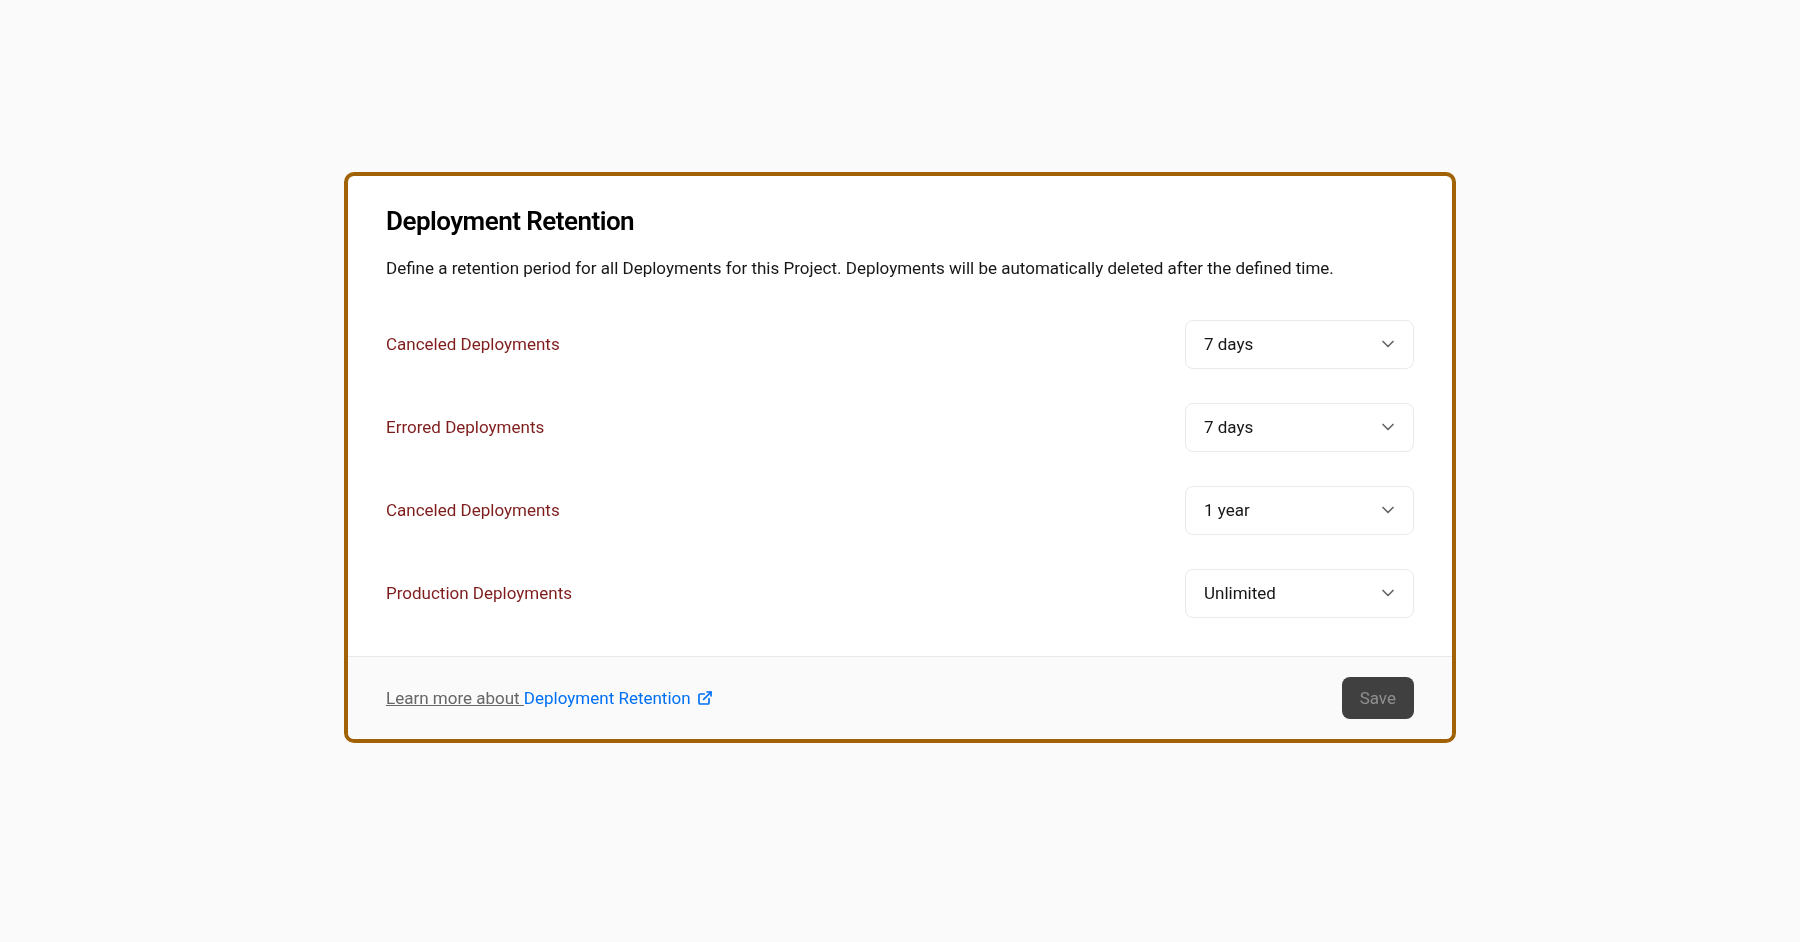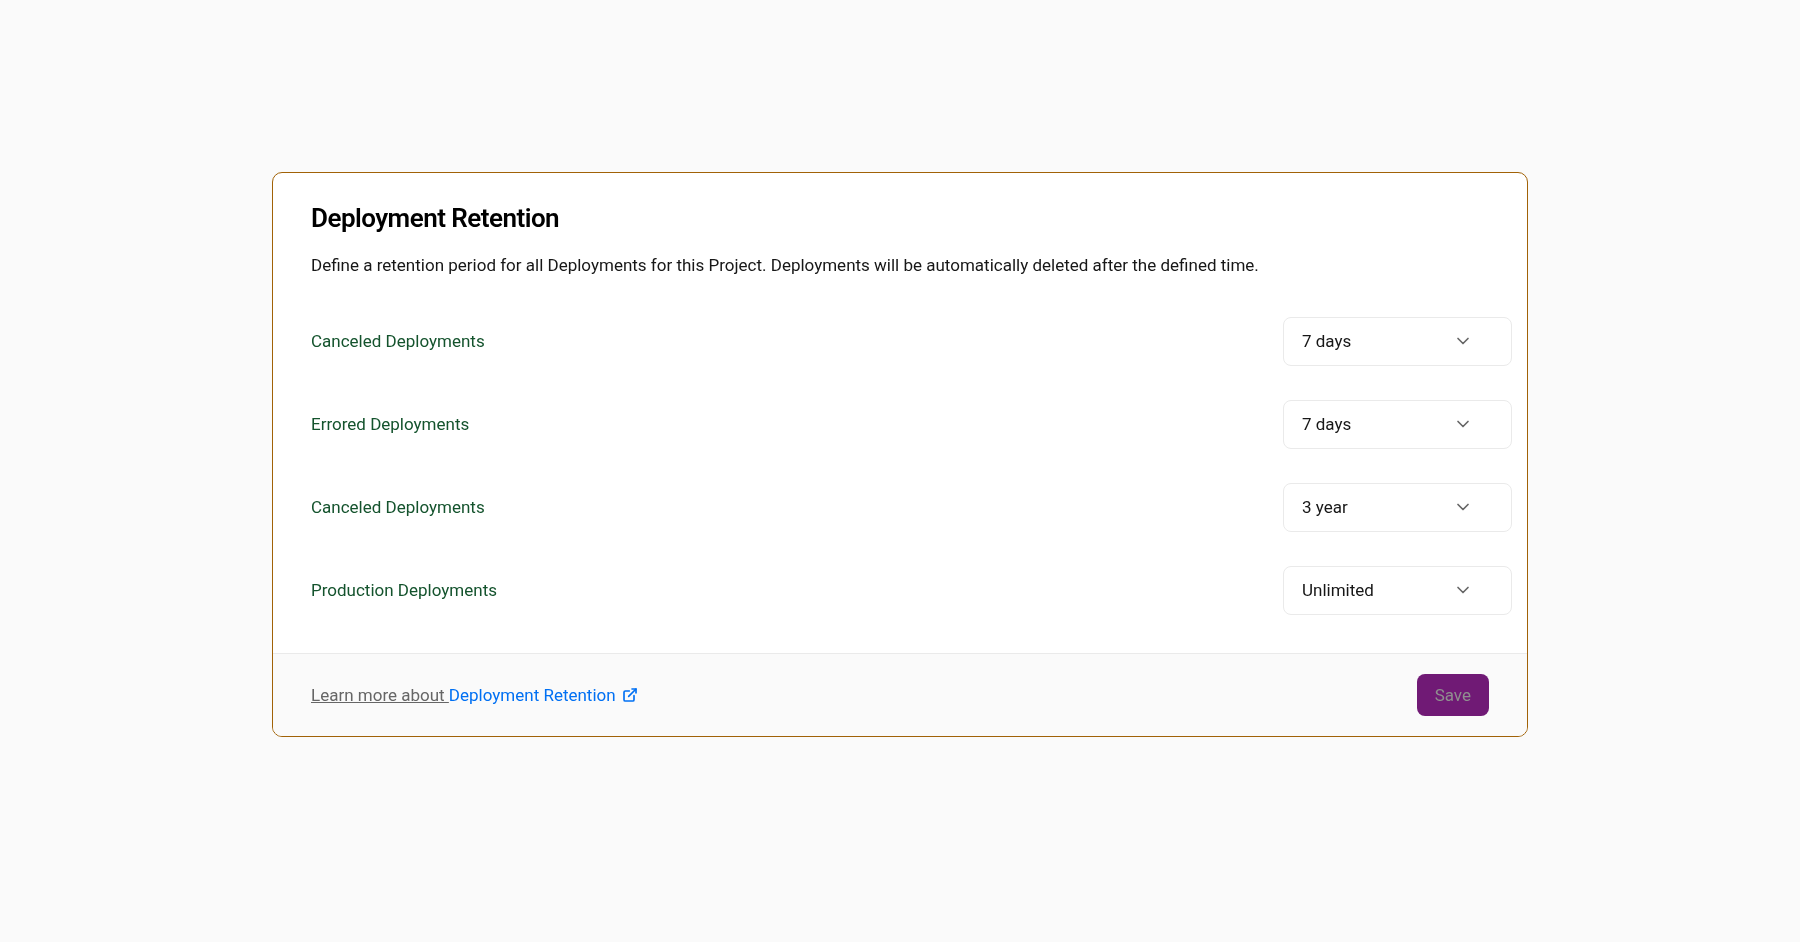--- a/index.html
+++ b/index.html
@@ -12,23 +12,23 @@
       font-family: -apple-system, BlinkMacSystemFont, "Segoe UI", Roboto, "Helvetica Neue", Arial, sans-serif;
       background-color: #fafafa;
       width: 1800px;
       height: 942px;
       display: flex;
       justify-content: center;
       padding-top: 172px;
     }
     
     .card {
-      width: 1256px;
+      width: 1112px;
       background-color: #ffffff;
-      border: 1px solid #a16207;
+      border: 4px solid #a16207;
       border-radius: 10px;
       overflow: hidden;
       height: fit-content;
     }
     
     .card-body {
       padding: 30px 38px 38px 38px;
     }
     
     .card-title {
@@ -53,21 +53,21 @@
       align-items: center;
       margin-bottom: 34px;
     }
     
     .setting-row:last-child {
       margin-bottom: 0;
     }
     
     .setting-label {
       font-size: 17px;
-      color: #14532d;
+      color: #7f1d1d;
       font-weight: 400;
     }
     
     .select-wrapper {
       position: relative;
       width: 229px;
     }
     
     .select {
       width: 100%;
@@ -75,21 +75,20 @@
       padding: 0 44px 0 18px;
       background-color: #ffffff;
       border: 1px solid #eaeaea;
       border-radius: 8px;
       font-size: 17px;
       color: #171717;
       cursor: pointer;
       display: flex;
       align-items: center;
       font-family: inherit;
-      margin-left: 23px;
     }
     
     .chevron {
       position: absolute;
       right: 16px;
       top: 50%;
       transform: translateY(-50%);
       pointer-events: none;
       color: #666666;
     }
@@ -127,21 +126,21 @@
       display: inline-flex;
       align-items: center;
     }
     
     .external-icon svg {
       width: 16px;
       height: 16px;
     }
     
     .save-button {
-      background-color: #701a75;
+      background-color: #404040;
       border: none;
       border-radius: 8px;
       padding: 11px 18px;
       font-size: 17px;
       color: #8f8f8f;
       font-family: inherit;
       cursor: not-allowed;
     }
   </style>
 </head>
@@ -172,21 +171,21 @@
           <svg viewBox="0 0 24 24" fill="none" stroke="currentColor" stroke-width="2" stroke-linecap="round" stroke-linejoin="round">
               <polyline points="6 9 12 15 18 9"></polyline>
             </svg>
         </span>
       </div>
     </div>
 
     <div class="setting-row">
       <span class="setting-label">Canceled Deployments</span>
       <div class="select-wrapper">
-        <div class="select">3 year</div>
+        <div class="select">1 year</div>
         <span class="chevron">
           <svg viewBox="0 0 24 24" fill="none" stroke="currentColor" stroke-width="2" stroke-linecap="round" stroke-linejoin="round">
               <polyline points="6 9 12 15 18 9"></polyline>
             </svg>
         </span>
       </div>
     </div>
 
     <div class="setting-row">
       <span class="setting-label">Production Deployments</span>

